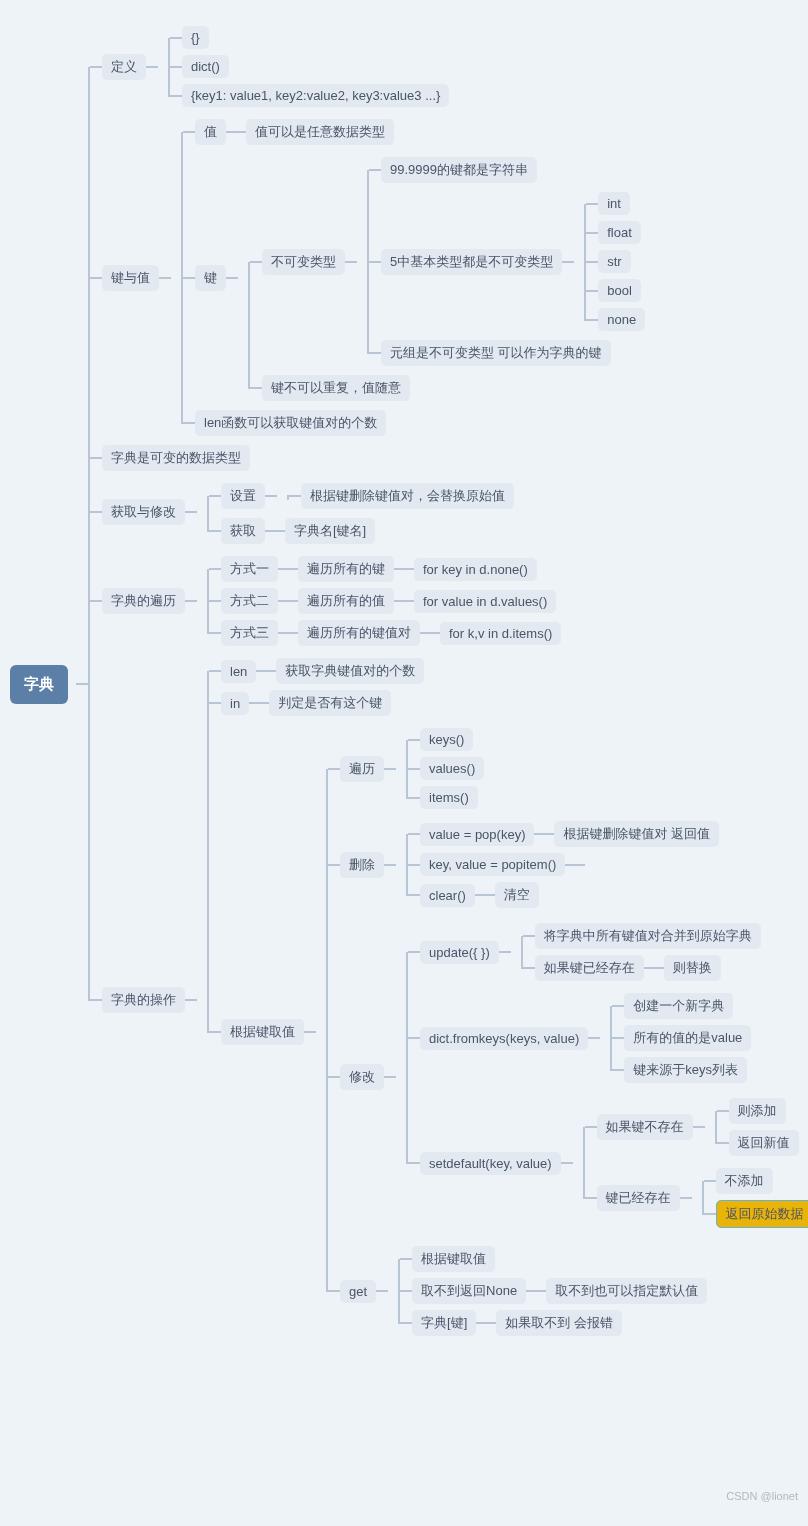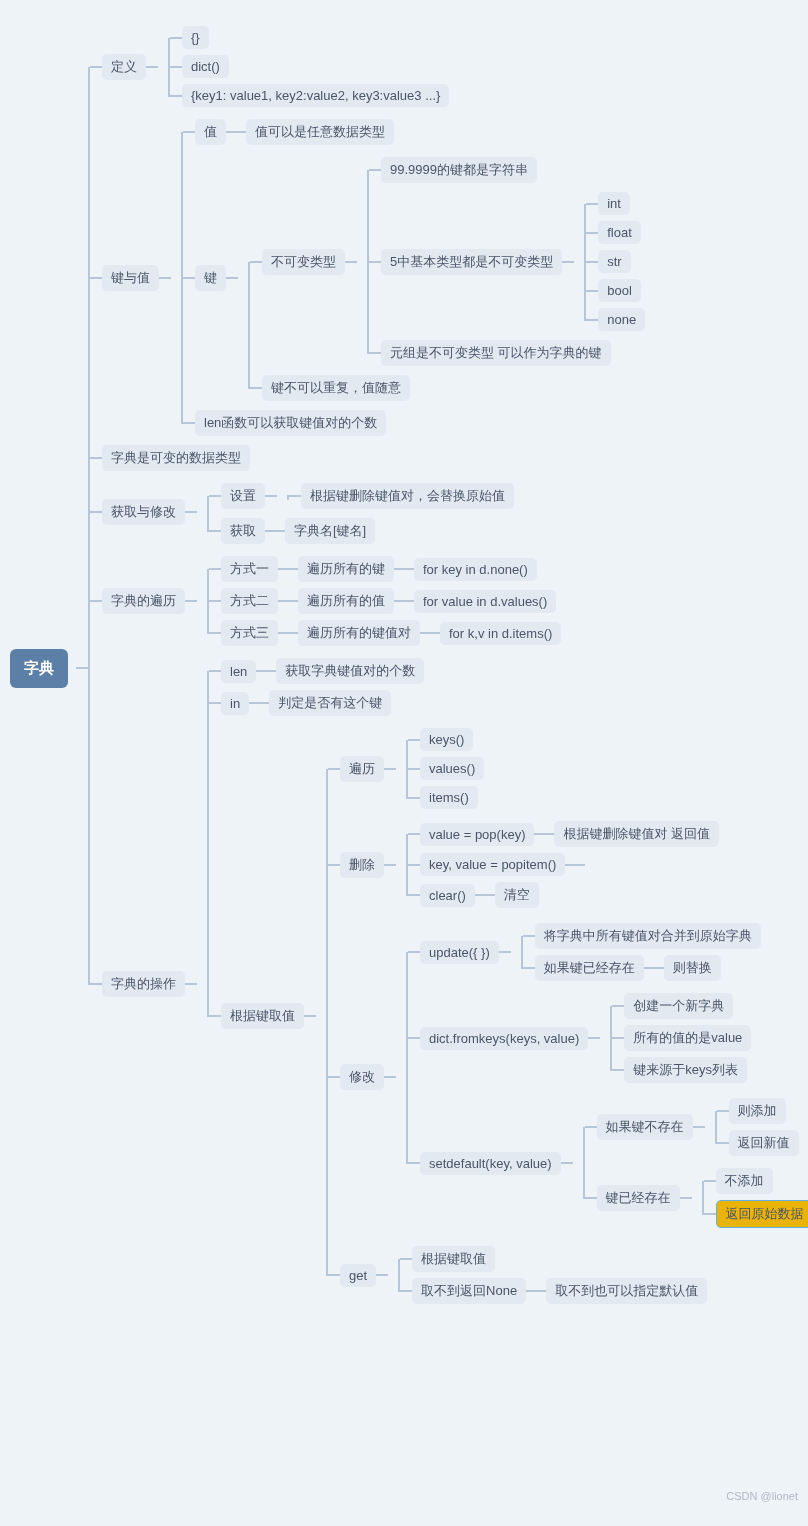--- a/index.html
+++ b/index.html
@@ -279,20 +279,25 @@
               <span class="conn-s"></span>
               <ul class="fork-list">
                 <li>
                     <span class="node">根据键取值</span>
                   </li>
                 <li>
                   <span class="node">取不到返回None</span>
                   <span class="conn"></span>
                   <span class="node">取不到也可以指定默认值</span>
                 </li>
+                <li>
+                  <span class="node">字典[键]</span>
+                  <span class="conn"></span>
+                  <span class="node">如果取不到 会报错</span>
+                </li>
               </ul>
             </li>
           </ul>
         </li>
       </ul>
     </li>
 
   </ul>
 </div>
 

